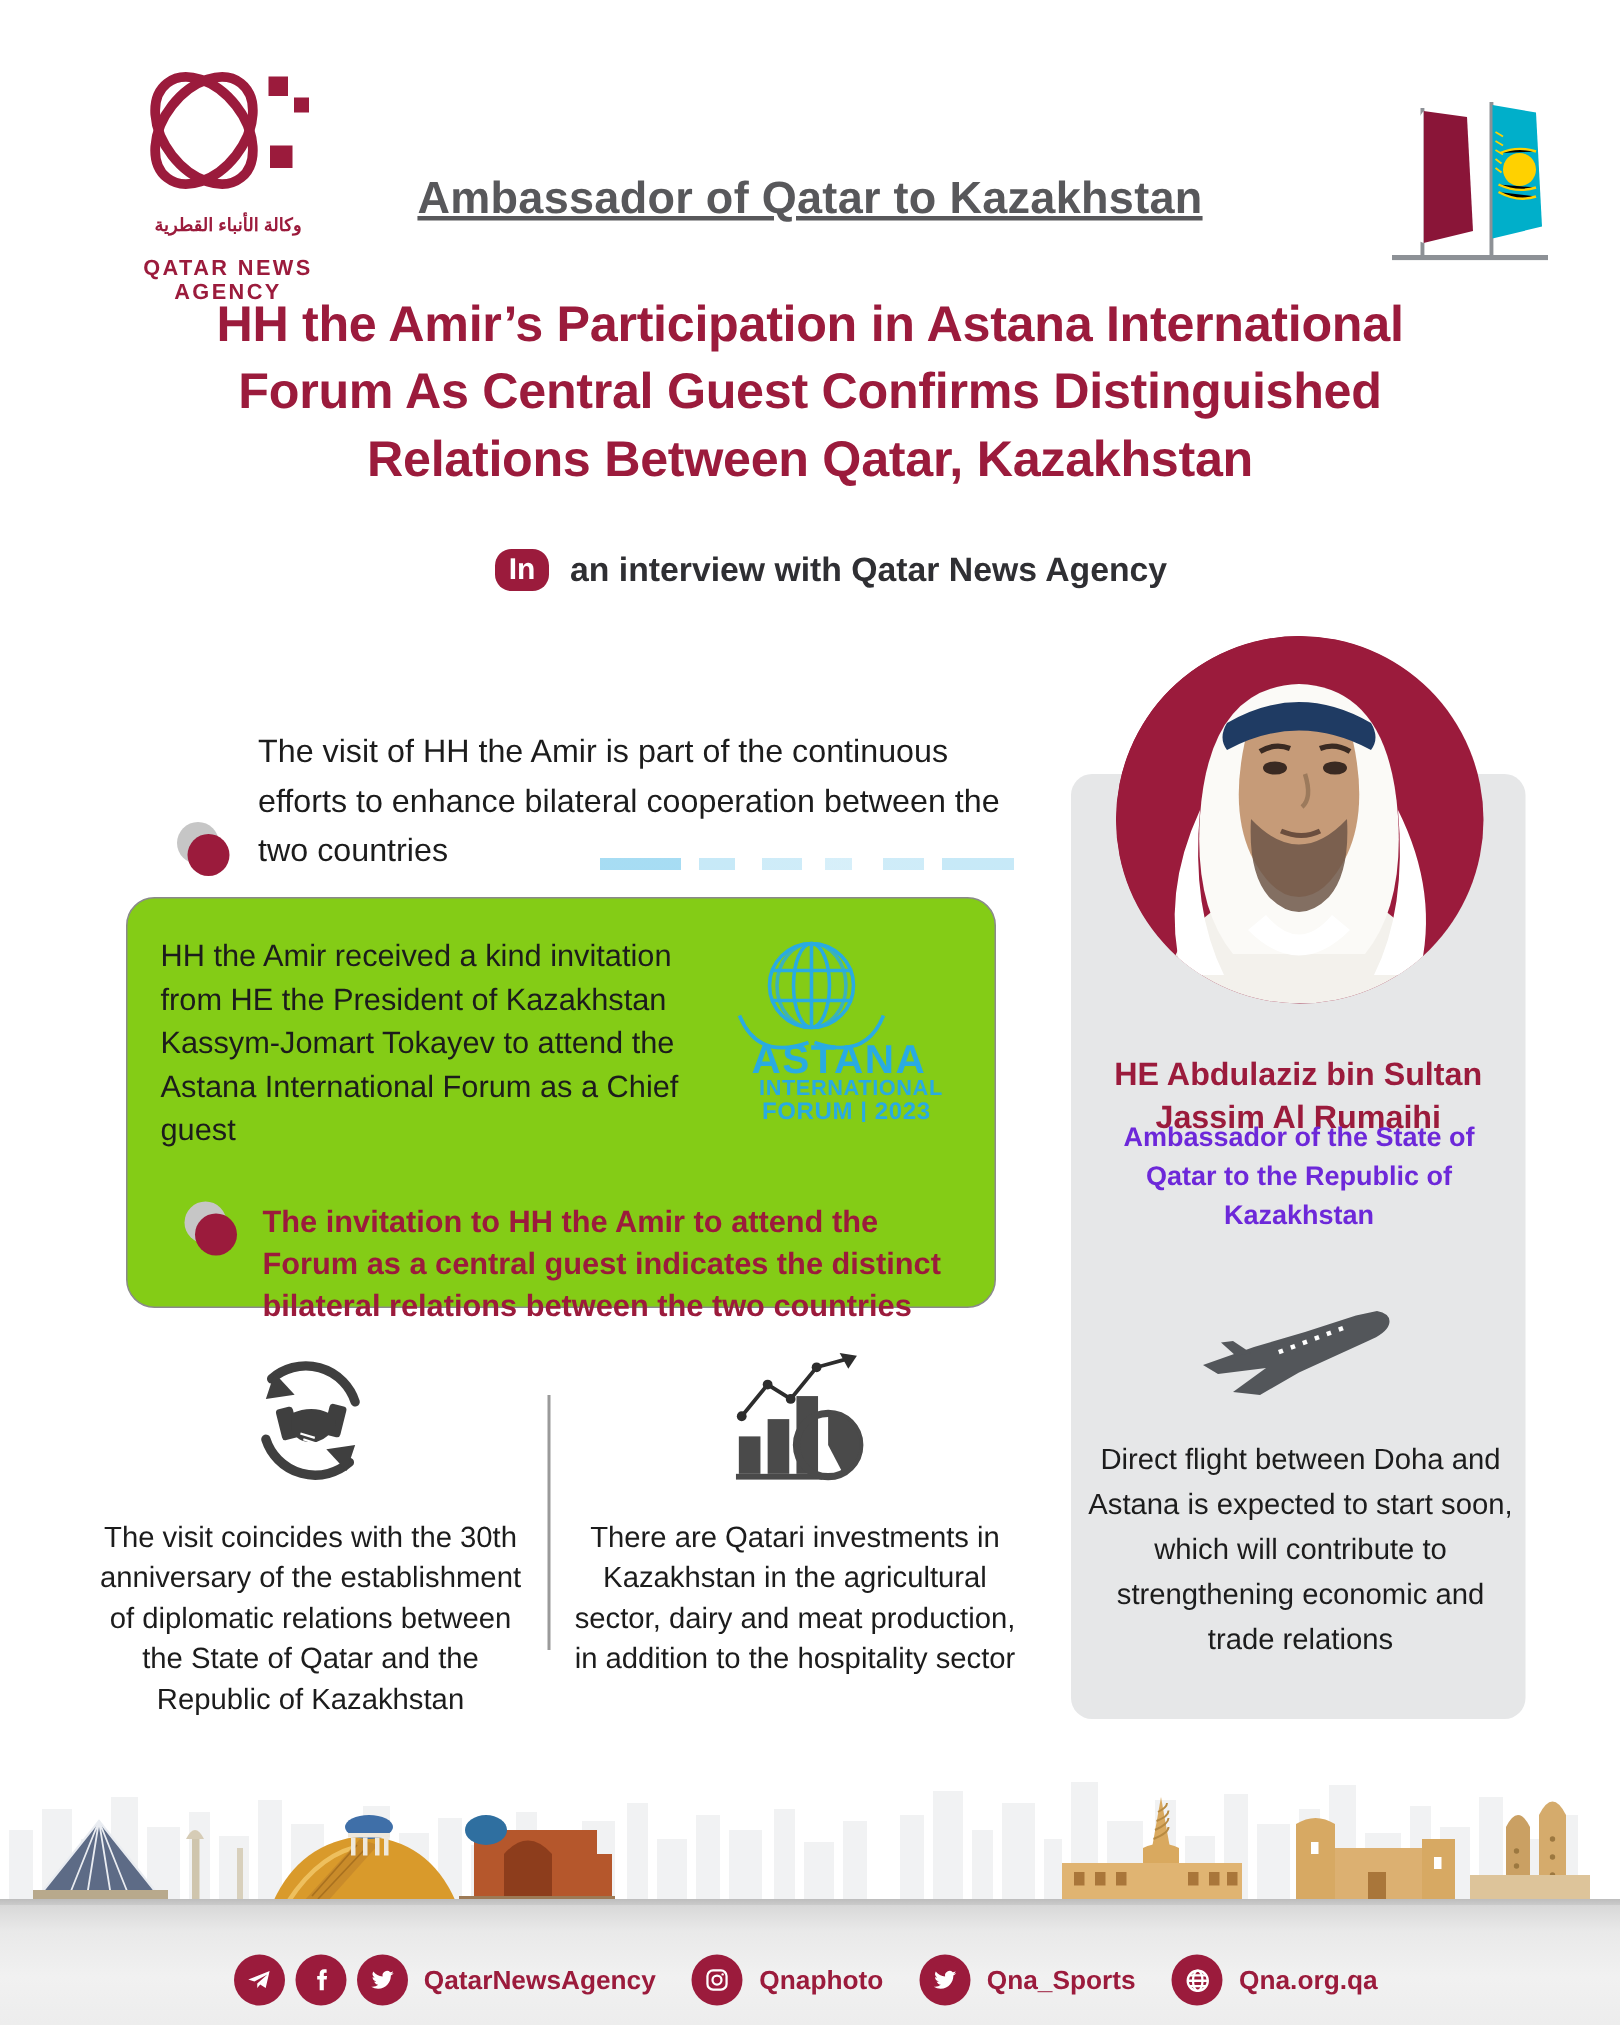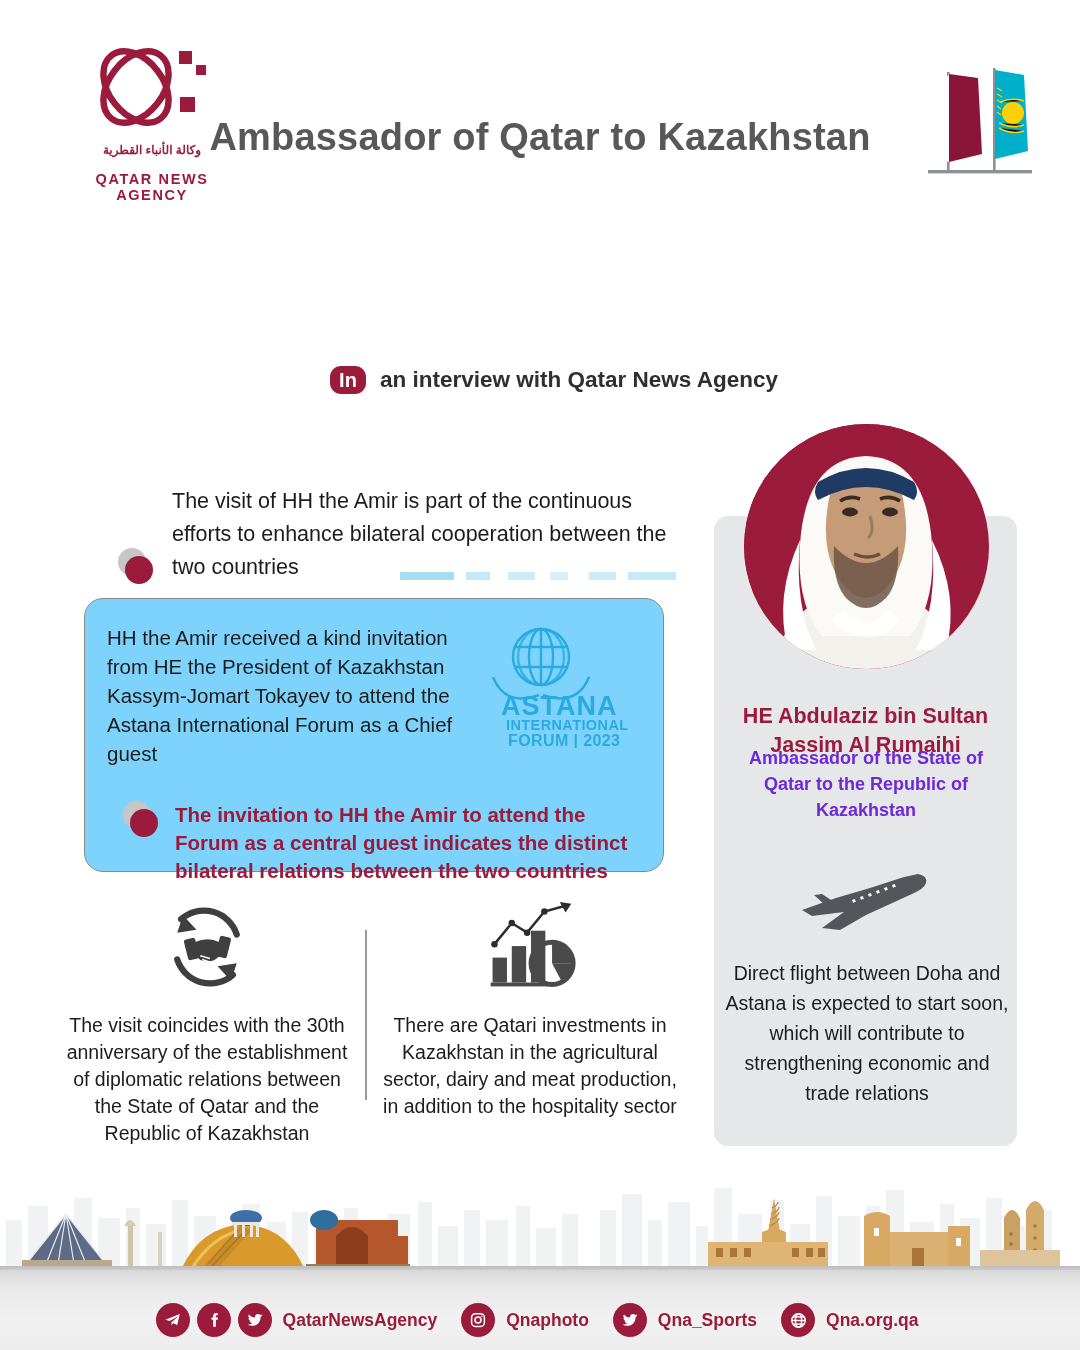--- a/index.html
+++ b/index.html
@@ -15,21 +15,21 @@
   .qna-logo{position:absolute;left:62px;top:45px;width:180px;height:145px;}
   .qna-mark{position:absolute;left:22px;top:0;width:130px;height:95px;}
   .qna-ar{position:absolute;left:0;top:98px;width:180px;text-align:center;color:#9B1B3C;
           font-size:12px;font-weight:bold;letter-spacing:.5px;direction:rtl;}
   .qna-en{position:absolute;left:0;top:126px;width:180px;text-align:center;color:#9B1B3C;
           font-size:14.5px;font-weight:bold;letter-spacing:1.6px;}
 
   .flags{position:absolute;left:920px;top:58px;width:120px;height:130px;}
 
   .kicker{position:absolute;left:180px;top:116px;width:720px;text-align:center;
-          font-size:38px;font-weight:bold;color:#58585b;letter-spacing:.2px;}
+          font-size:30px;font-weight:bold;color:#58585b;letter-spacing:.2px;text-decoration:underline;}
 
   .headline{position:absolute;left:110px;top:194px;width:860px;text-align:center;
             font-size:33.5px;line-height:45px;font-weight:bold;color:#9B1B3C;
             letter-spacing:-.2px;}
 
   
   .interview{position:absolute;left:330px;top:366px;display:flex;align-items:center;gap:14px;}
   .in-badge{width:36px;height:28px;border-radius:11px;background:#9B1B3C;color:#fff;
             font-size:20px;font-weight:bold;display:flex;align-items:center;justify-content:center;}
   .interview-text{font-size:22.5px;font-weight:bold;color:#2f2f33;}
@@ -49,21 +49,21 @@
              background:linear-gradient(90deg,rgba(41,171,226,.55) 0 18%,rgba(255,255,255,0) 18% 22%,
                rgba(41,171,226,.35) 22% 30%,rgba(255,255,255,0) 30% 36%,
                rgba(41,171,226,.30) 36% 45%,rgba(255,255,255,0) 45% 50%,
                rgba(41,171,226,.25) 50% 56%,rgba(255,255,255,0) 56% 63%,
                rgba(41,171,226,.30) 63% 72%,rgba(255,255,255,0) 72% 76%,
                rgba(41,171,226,.35) 76% 92%,rgba(255,255,255,0) 92% 100%);
              opacity:.75;}
 
   
   .card{position:absolute;left:84px;top:598px;width:578px;height:272px;
-        border:1.6px solid #8a8a8a;border-radius:19px;background:#7dd3fc;}
+        border:1.6px solid #8a8a8a;border-radius:19px;background:#84cc16;}
   .card-text{position:absolute;left:22px;top:24px;width:380px;font-size:20.5px;line-height:29px;color:#1c1c1c;}
   .aif-logo{position:absolute;right:14px;top:24px;width:164px;height:125px;}
   .card-bullet{position:absolute;left:38px;top:168px;width:524px;display:flex;gap:12px;margin-top:34px;}
   .card-bullet .txt{font-size:20.5px;line-height:28px;font-weight:bold;color:#9B1B3C;}
 
   
   .amb-panel{position:absolute;left:714px;top:516px;width:303px;height:630px;
              background:#e6e7e8;border-radius:14px;}
   .portrait{position:absolute;left:744px;top:424px;width:245px;height:245px;border-radius:50%;
             background:#9B1B3C;overflow:hidden;}
@@ -141,20 +141,21 @@
     <g stroke="#FFD100" stroke-width="1.2">
       <path d="M77 30 l5 3"></path>
         <path d="M77 36 l5 3"></path>
         <path d="M77 42 l5 3"></path>
       <path d="M77 48 l4 3"></path>
         <path d="M77 54 l4 3"></path>
     </g>
   </svg>
 
   <div class="kicker">Ambassador of Qatar to Kazakhstan</div>
+  <div class="headline">HH the Amir’s Participation in Astana International Forum As Central Guest Confirms Distinguished Relations Between Qatar, Kazakhstan</div>
 
   <div class="interview">
     <div class="in-badge">In</div>
     <div class="interview-text">an interview with Qatar News Agency</div>
   </div>
 
   <div class="bullet1">
     <div class="bullet-dot">
       <span class="back"></span>
         <span class="front"></span>

